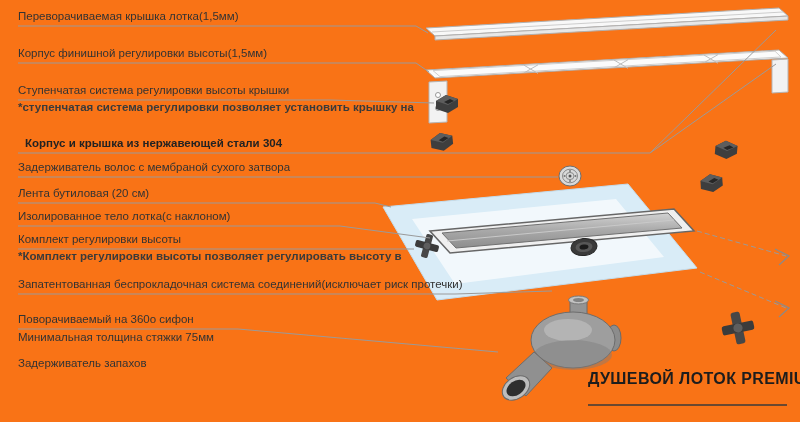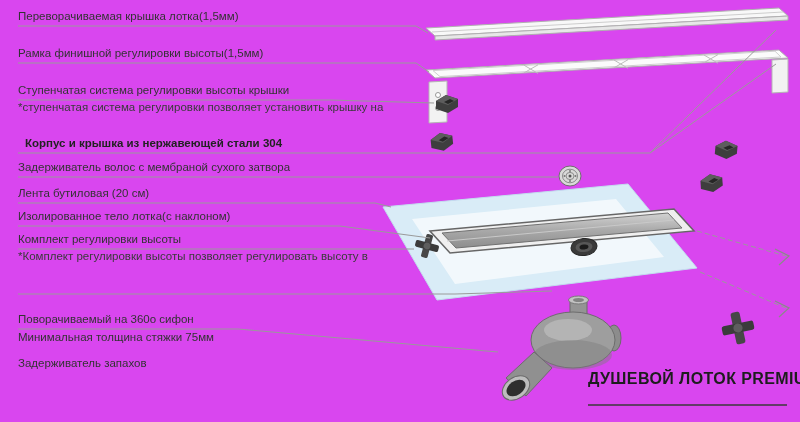--- a/index.html
+++ b/index.html
@@ -1,20 +1,20 @@
 <!DOCTYPE html>
 <html><head>
 <meta charset="utf-8">
 <style>
   html,body{margin:0;padding:0;background:#fff;}
-  .stage{position:relative;width:800px;height:422px;background:#d946ef;overflow:hidden;
+  .stage{position:relative;width:800px;height:422px;background:#f97316;overflow:hidden;
          font-family:"Liberation Sans",sans-serif;}
   svg.overlay{position:absolute;left:0;top:0;width:800px;height:422px;}
   .lbl{position:absolute;left:18px;font-size:11.5px;line-height:13px;color:#333;white-space:nowrap;}
-  .note{color:#3a3a3a;}
+  .note{color:#3a3a3a;font-weight:bold;}
   .bold{font-weight:bold;color:#222;padding-left:7px;}
   .title{position:absolute;left:588px;top:370px;font-size:16px;font-weight:bold;
          letter-spacing:.4px;color:#1d1d1d;white-space:nowrap;}
 </style>
 </head>
 <body>
 
 <div class="stage">
 
   <svg class="overlay" viewBox="0 0 800 422">
@@ -144,33 +144,34 @@
       <path d="M18,226 H340 L430,238"></path>
       <path d="M18,249 H414"></path>
       <path d="M18,294 H455 L552,291"></path>
       <path d="M18,329 H238 L498,352"></path>
     </g>
 
     <line x1="588" y1="405" x2="787" y2="405" stroke="#3a3a3a" stroke-width="1.5"></line>
   </svg>
 
   <div class="lbl" style="top:10px">Переворачиваемая крышка лотка(1,5мм)</div>
-  <div class="lbl" style="top:47px">Рамка финишной регулировки высоты(1,5мм)</div>
+  <div class="lbl" style="top:47px">Корпус финишной регулировки высоты(1,5мм)</div>
 
   <div class="lbl" style="top:84px">Ступенчатая система регулировки высоты крышки</div>
   <div class="lbl note" style="top:101px">*ступенчатая система регулировки позволяет установить крышку на</div>
 
   <div class="lbl bold" style="top:137px">Корпус и крышка из нержавеющей стали 304</div>
 
   <div class="lbl" style="top:161px">Задерживатель волос с мембраной сухого затвора</div>
   <div class="lbl" style="top:187px">Лента бутиловая (20 см)</div>
   <div class="lbl" style="top:210px">Изолированное тело лотка(с наклоном)</div>
 
   <div class="lbl note" style="top:250px">*Комплект регулировки высоты позволяет регулировать высоту в</div>
   <div class="lbl" style="top:233px">Комплект регулировки высоты</div>
 
+  <div class="lbl" style="top:278px">Запатентованная беспрокладочная система соединений(исключает риск протечки)</div>
 
   <div class="lbl" style="top:313px">Поворачиваемый на 360о сифон</div>
   <div class="lbl" style="top:331px">Минимальная толщина стяжки 75мм</div>
   <div class="lbl" style="top:357px">Задерживатель запахов</div>
 
   <div class="title">ДУШЕВОЙ ЛОТОК PREMIUM</div>
 </div>
 
 </body></html>

